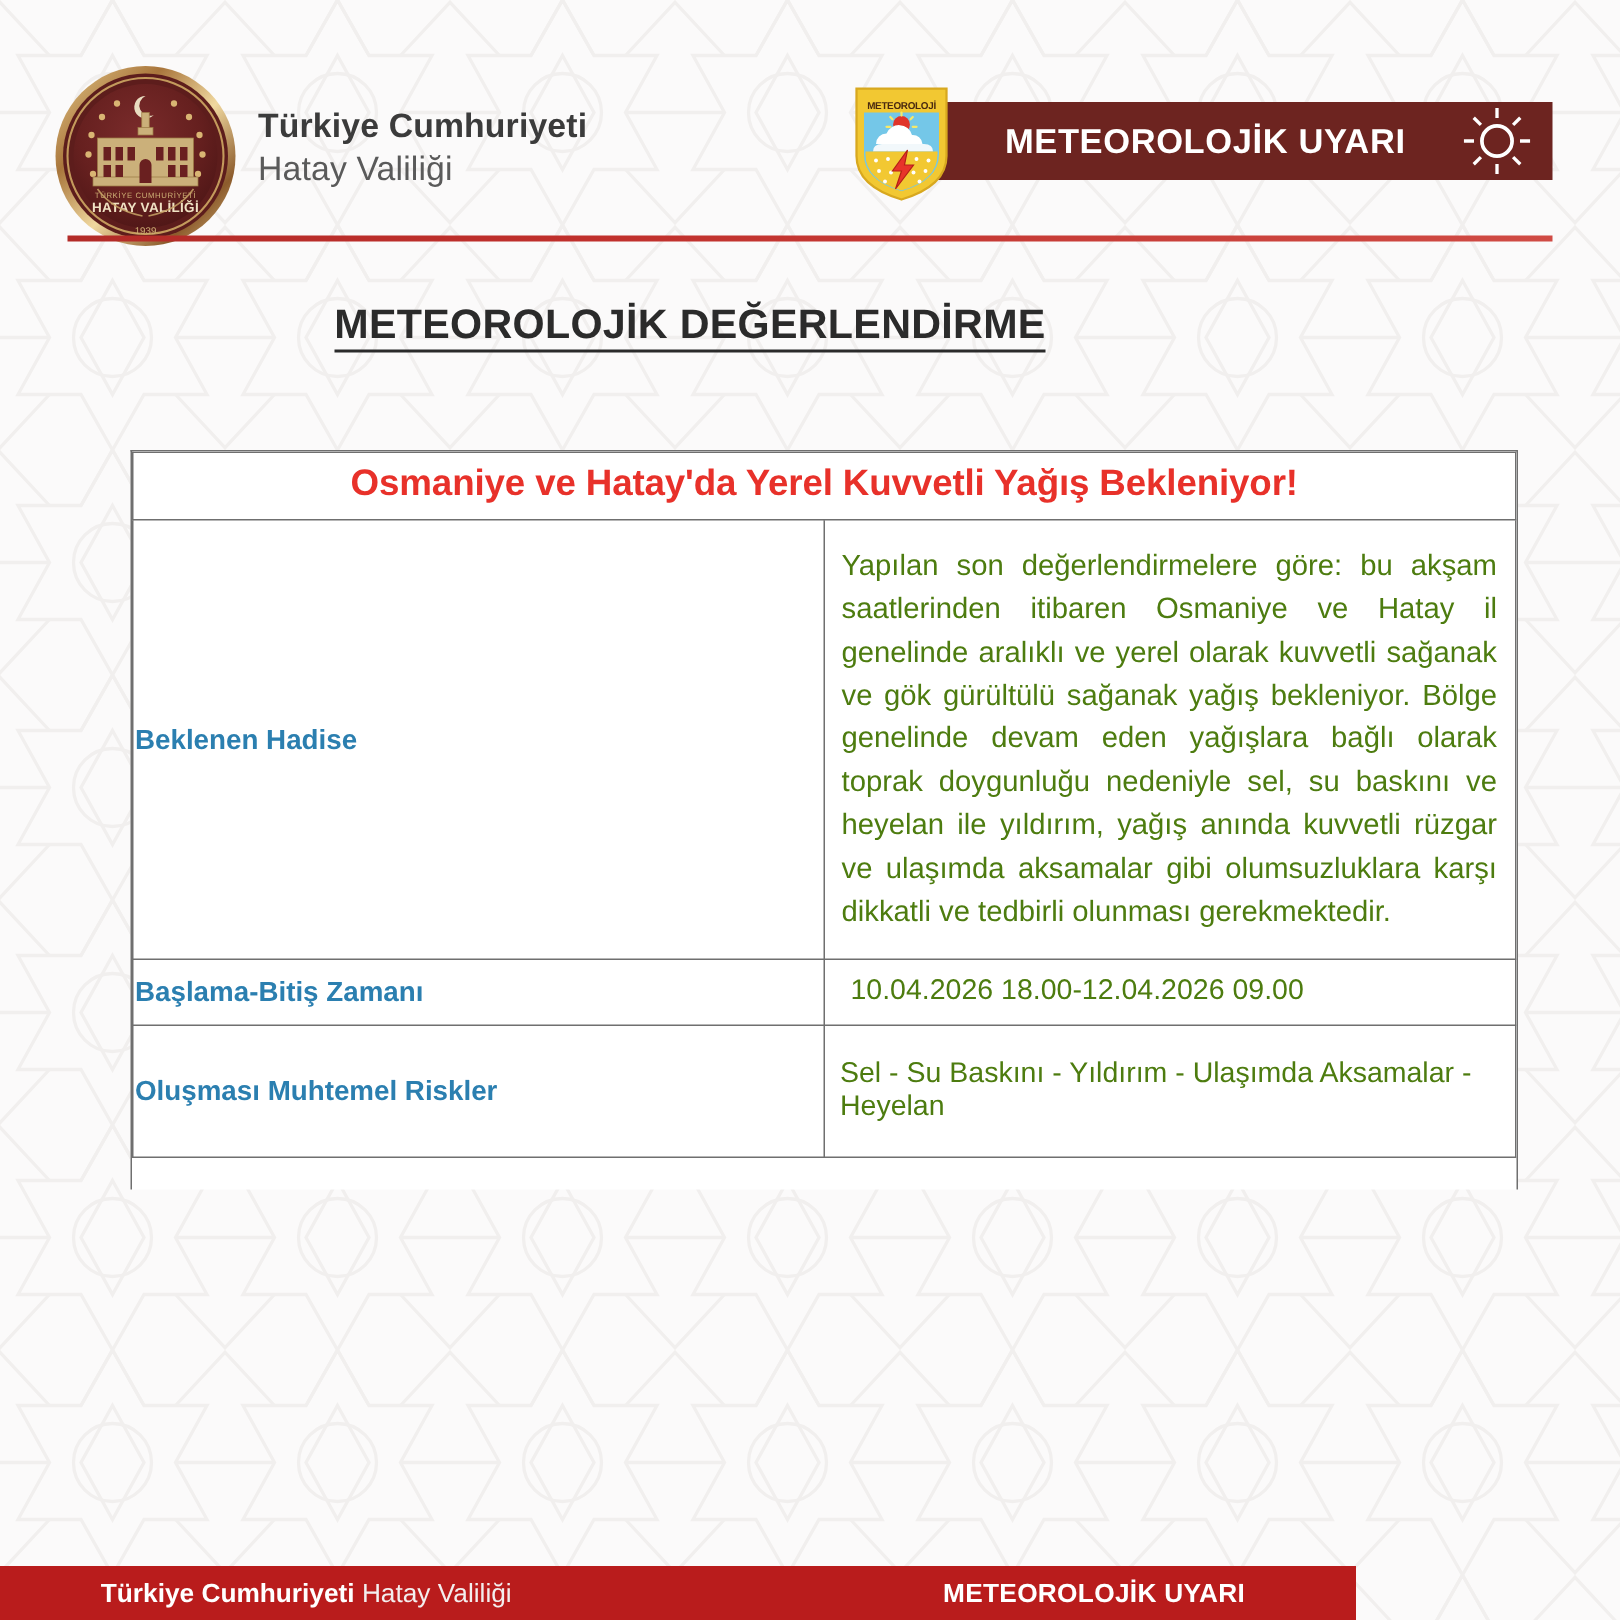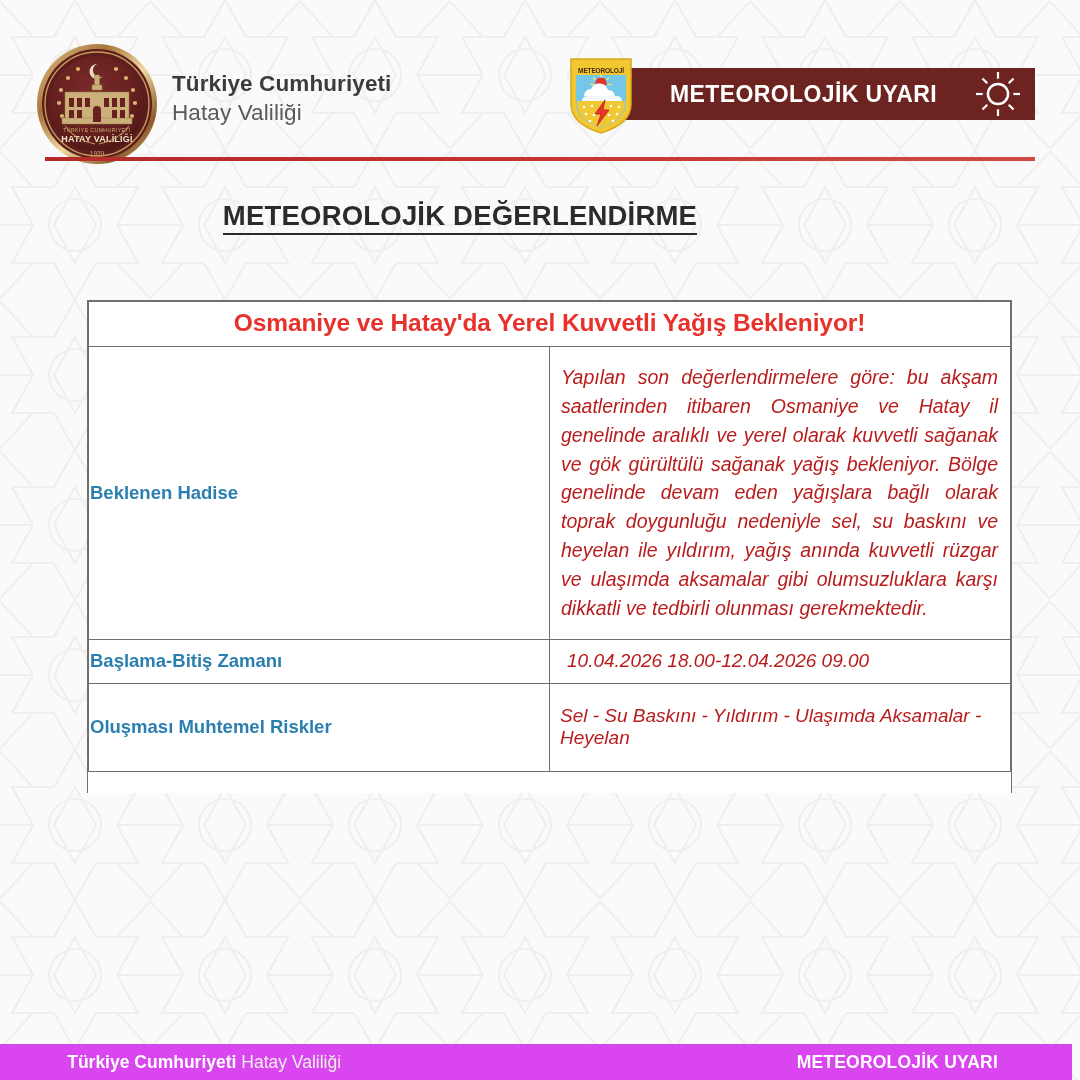--- a/index.html
+++ b/index.html
@@ -165,48 +165,47 @@
   }
   .lbl {
     width: 292px;
     color: #2b7fb0;
     font-weight: bold;
     font-size: 18.5px;
     padding-left: 1px;
     line-height: 1.3;
   }
   .val {
-    color: #b91c1c;
+    color: #4d7c0f;
     font-size: 19px;
     padding-left: 10px;
     padding-right: 10px;
-    font-style: italic;
   }
   .val.justify {
     text-align: justify;
     text-justify: inter-word;
     line-height: 1.48;
     padding: 16px 12px 16px 11px;
     font-size: 19.5px;
   }
   .row-hadise td { height: 278px; }
   .row-zaman  td { height: 44px;  }
   .row-siddet td { height: 57px;  }
   .row-risk   td { height: 88px;  }
 
   .val.dt { padding-left: 17px; }
 
   
   .footer {
     position: absolute;
     left: 0;
     bottom: 0;
-    width: 1072px;
+    width: 904px;
     height: 36px;
-    background: #d946ef;
+    background: #b91c1c;
     display: flex;
     align-items: center;
     justify-content: space-between;
     padding: 0 38px;
   }
   .footer-left {
     font-size: 17.5px;
     color: #f3eeee;
     white-space: pre;
   }

